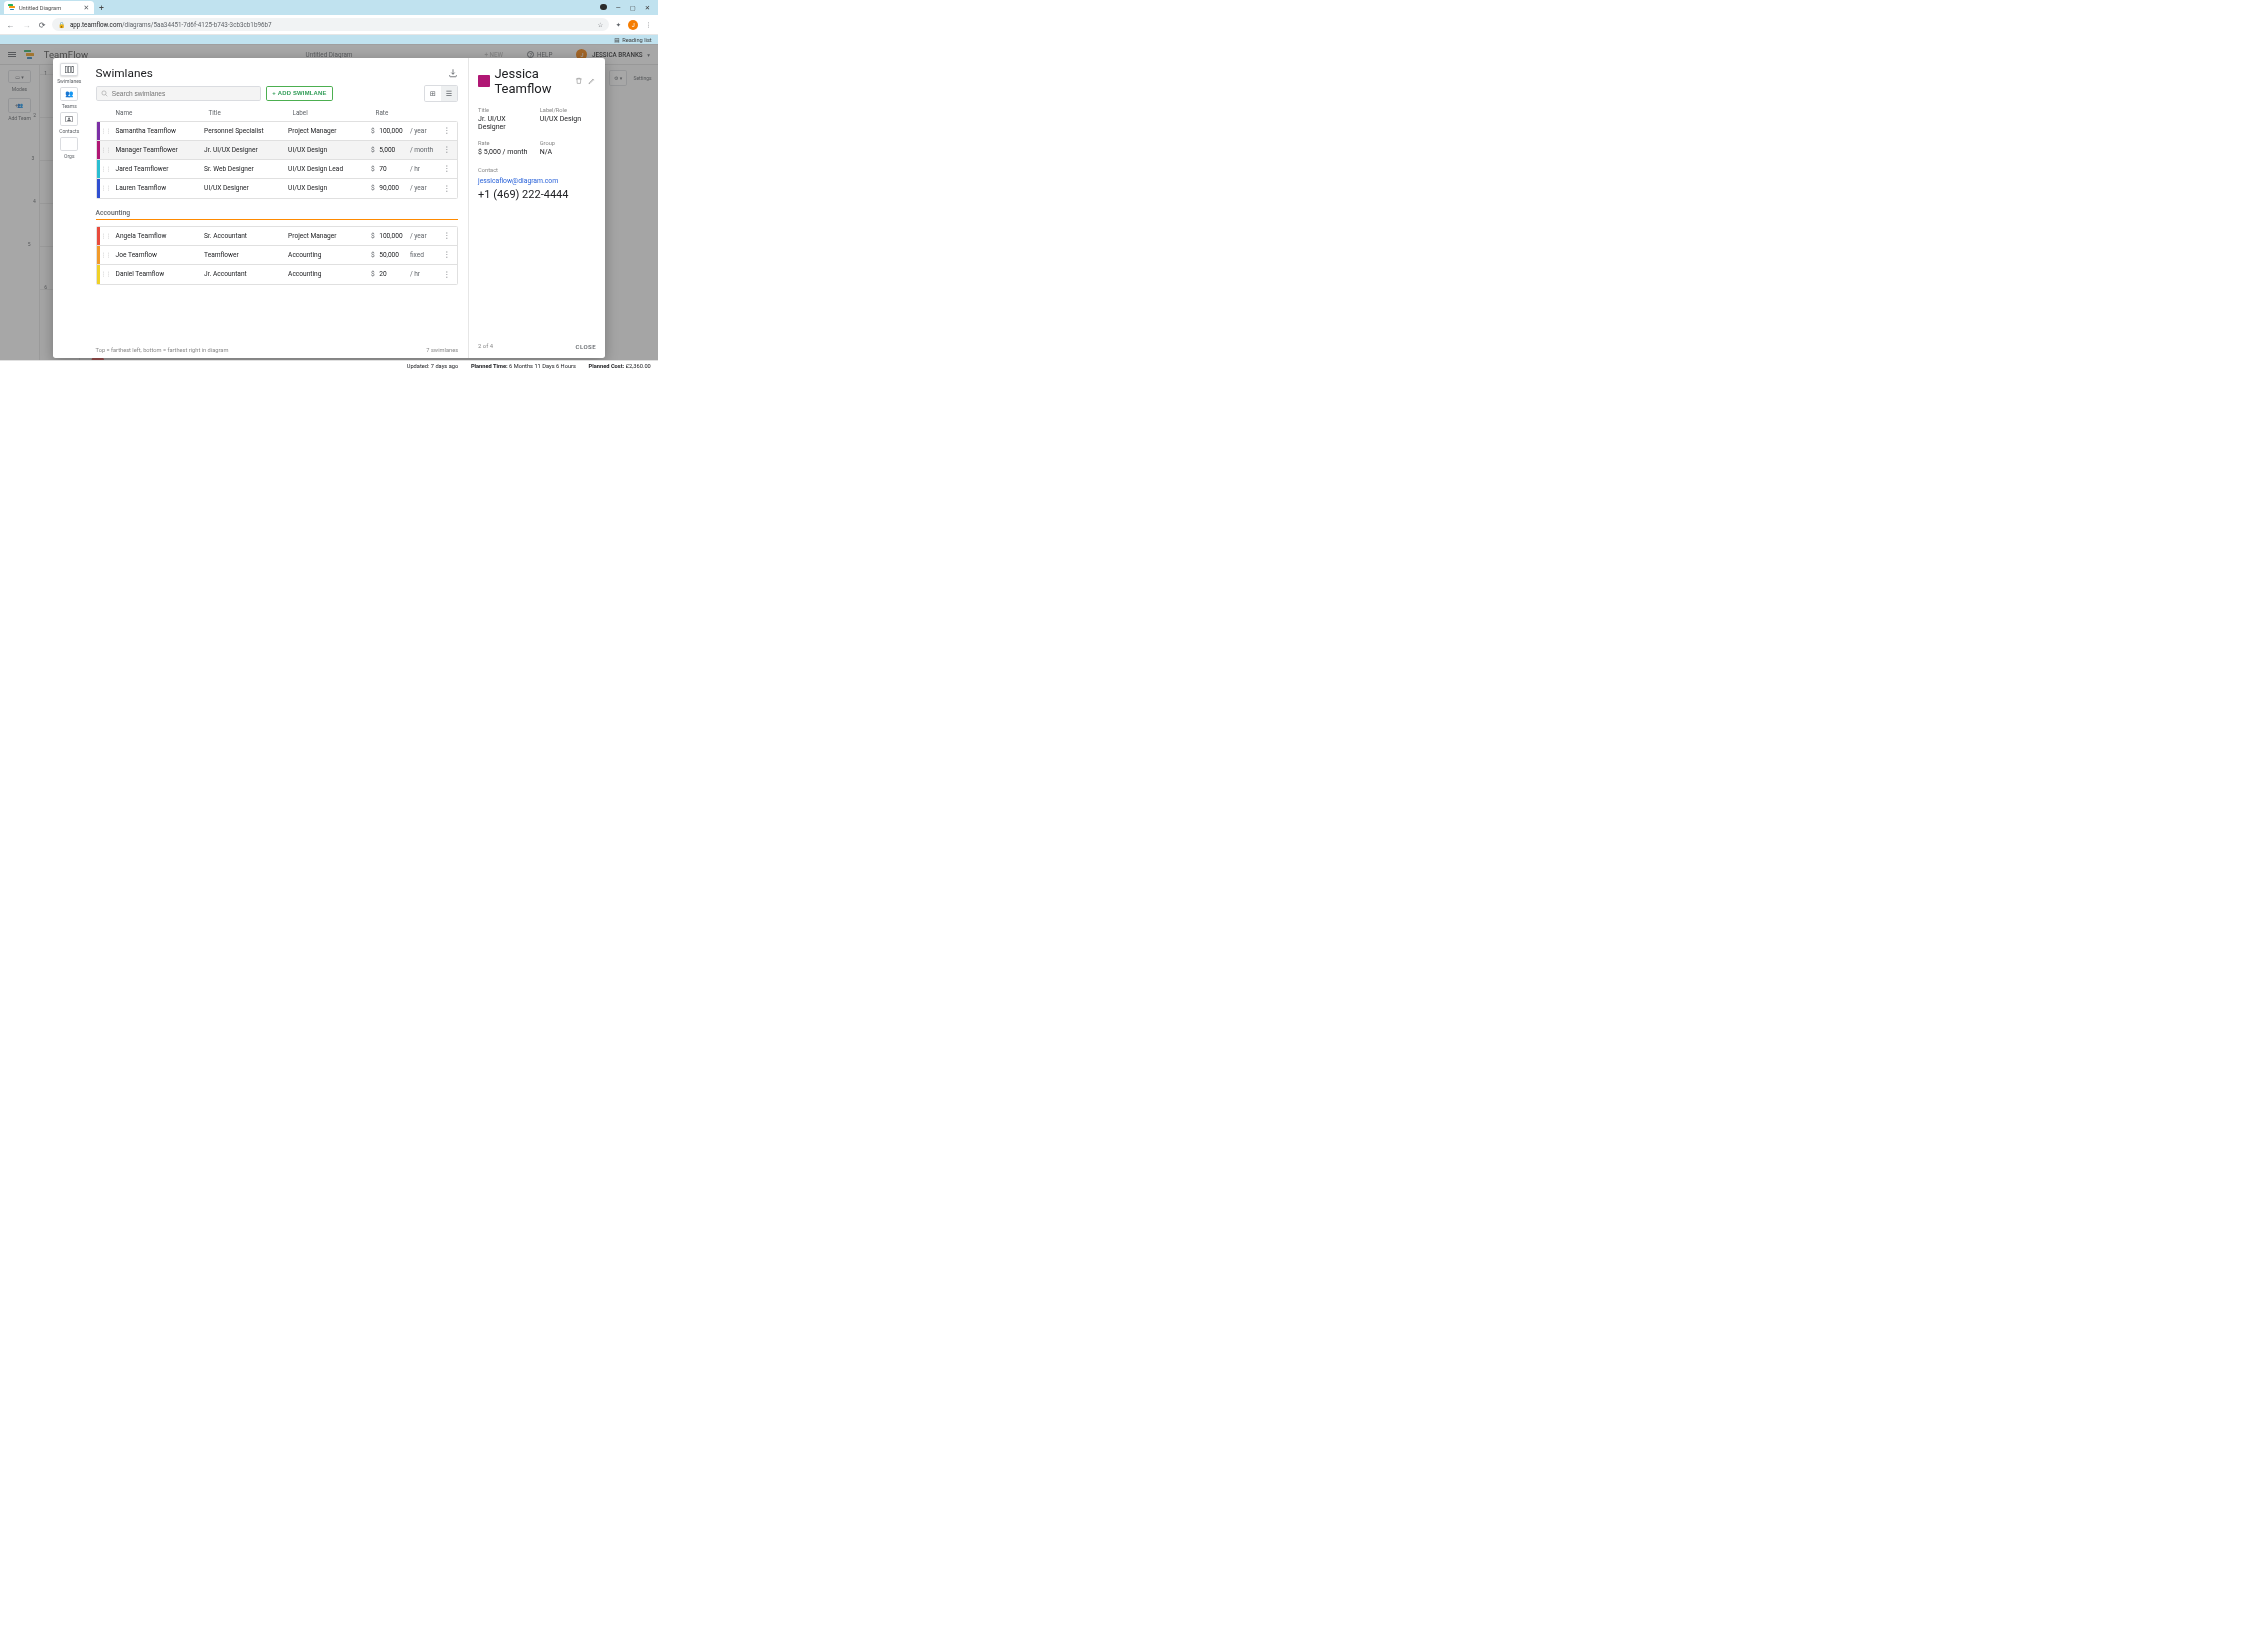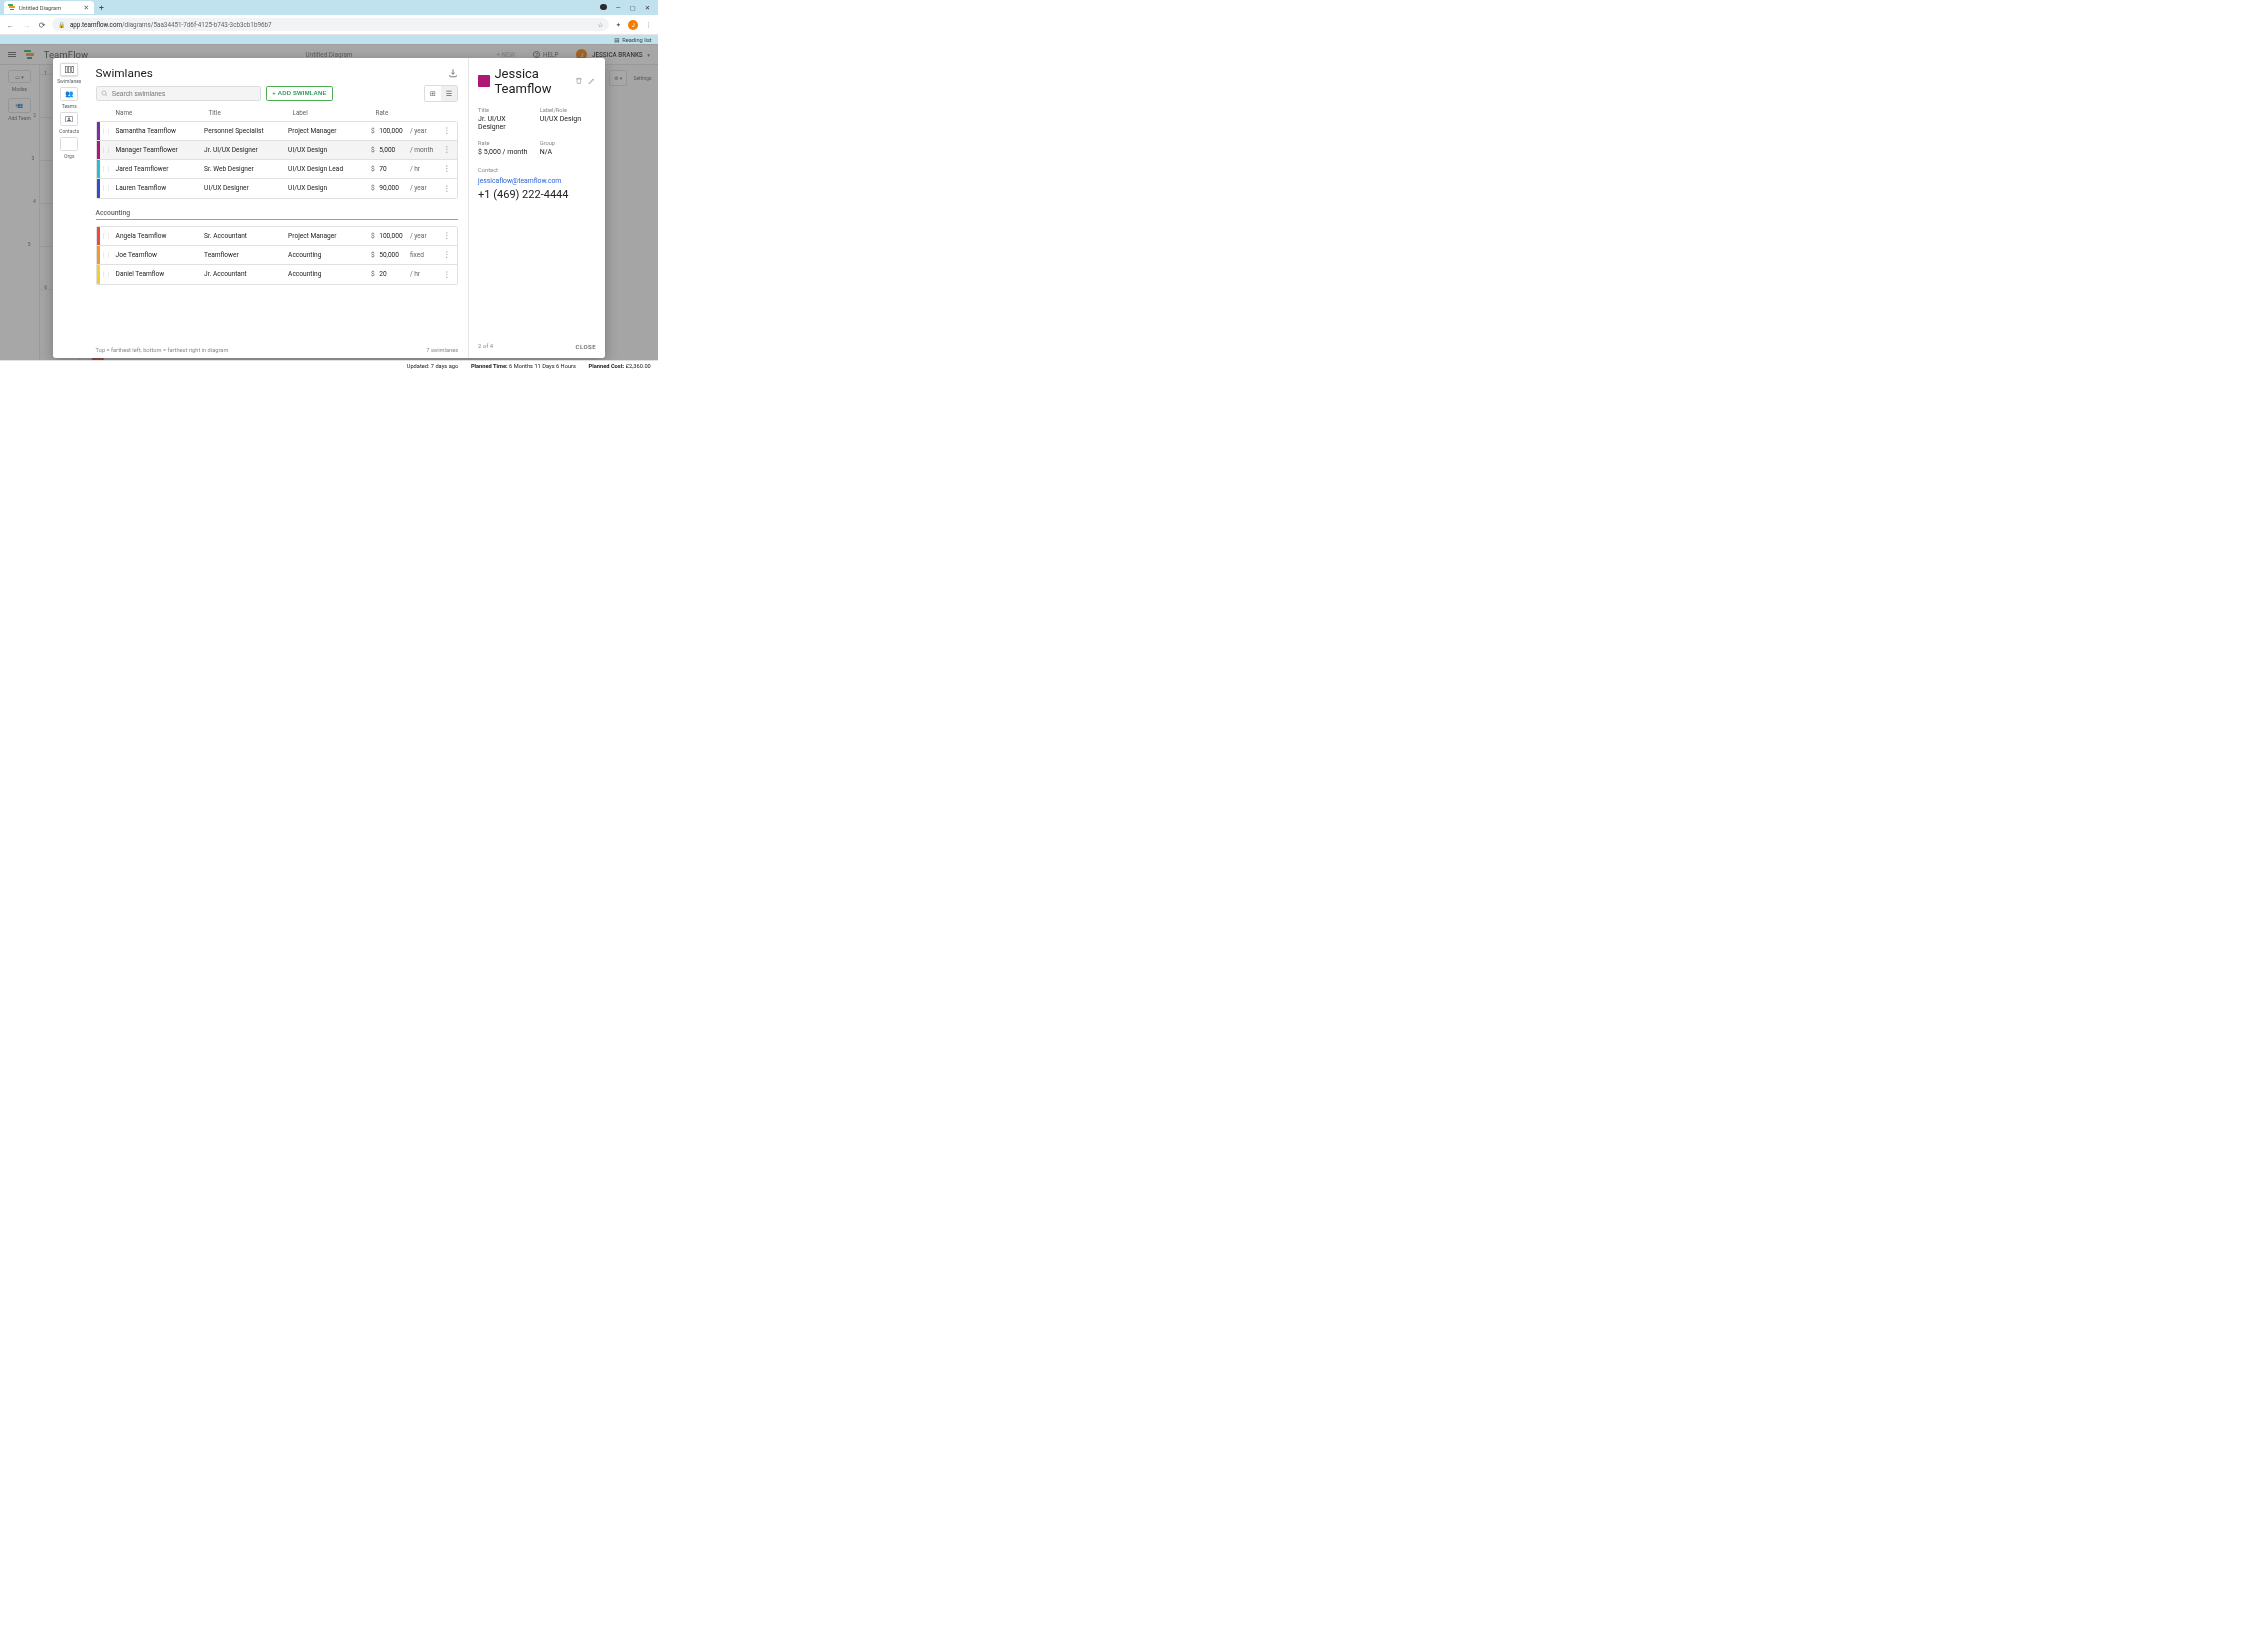--- a/index.html
+++ b/index.html
@@ -36,21 +36,21 @@
 .app-top { height: 20px; background: #fff; display: flex; align-items: center; padding: 0 8.1px; gap: 8.1px; border-bottom: 0.5px solid #e0e0e0; }
 .hamburger { display: flex; flex-direction: column; gap: 1.4px; cursor:pointer; }
 .hamburger div { width: 8.1px; height: 0.9px; background: #5f6368; }
 .logo { display: flex; flex-direction: column; gap: 0.9px; margin-right:1.8px;}
 .logo div { height: 2.3px; border-radius: 0.5px; }
 .lg1 { background: #27ae60; width: 6.3px; }
 .lg2 { background: #f39c12; width: 8.1px; margin-left: 1.4px; }
 .lg3 { background: #2980b9; width: 5.4px; margin-left: 2.7px; }
 .app-name { font-size: 9.5px; font-weight: 400; color: #474747; letter-spacing: 0.1px; }
 .doc-title { position:absolute; left:50%; transform:translateX(-50%); color:#5f6368; font-size:6.3px; }
-.top-right { margin-left:auto; display:flex; align-items:center; gap:18px; color:#5f6368; font-size:6.3px; }
+.top-right { margin-left:auto; display:flex; align-items:center; gap:24px; color:#5f6368; font-size:6.3px; }
 .top-right .new { color:#bdbdbd; font-weight:500; }
 .help-icon { width:7.2px;height:7.2px;border:0.9px solid #5f6368;border-radius:50%;display:inline-flex;align-items:center;justify-content:center;font-size:5px;font-weight:600;}
 .user-avatar { width:11px;height:11px;border-radius:50%;background:#f57c00;color:#fff;display:flex;align-items:center;justify-content:center;font-size:5.4px;font-weight:500;}
 .user-name { font-weight:500; color:#202124;}
 .chev { font-size:5.4px; color:#5f6368;}
 
 
 .app-body { position:absolute; top:65px; left:0; right:0; bottom:0; background:#fafafa; display:flex; }
 .left-toolbar { width:40px; background:#fff; border-right:0.5px solid #e6e6e6; padding-top:5.4px; display:flex; flex-direction:column; align-items:center; gap:6.3px;}
 .tool-box { width:26px; text-align:center; font-size:5px; color:#5f6368;}
@@ -476,21 +476,21 @@
           <div class="lbl">Rate</div>
           <div class="val">$ 5,000 / month</div>
         </div>
       <div class="d-field">
           <div class="lbl">Group</div>
           <div class="val">N/A</div>
         </div>
     </div>
     <div class="d-contact">
       <div class="lbl">Contact</div>
-      <div class="email">jessicaflow@teamflow.com</div>
+      <div class="email">jessicaflow@diagram.com</div>
       <div class="phone">+1 (469) 222-4444</div>
     </div>
     <div class="d-foot">
       <span class="pager">2 of 4</span>
       <span class="close-btn">CLOSE</span>
     </div>
   </div>
 </div>
 
 

